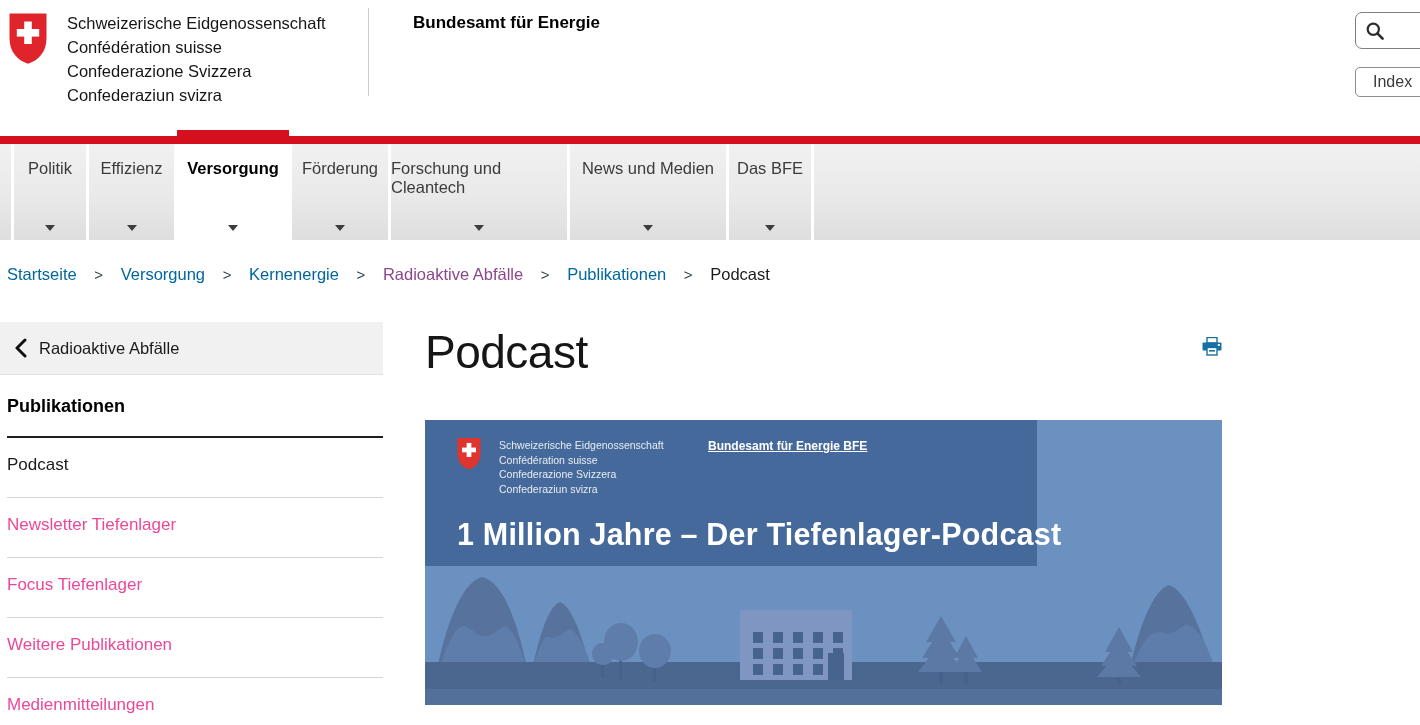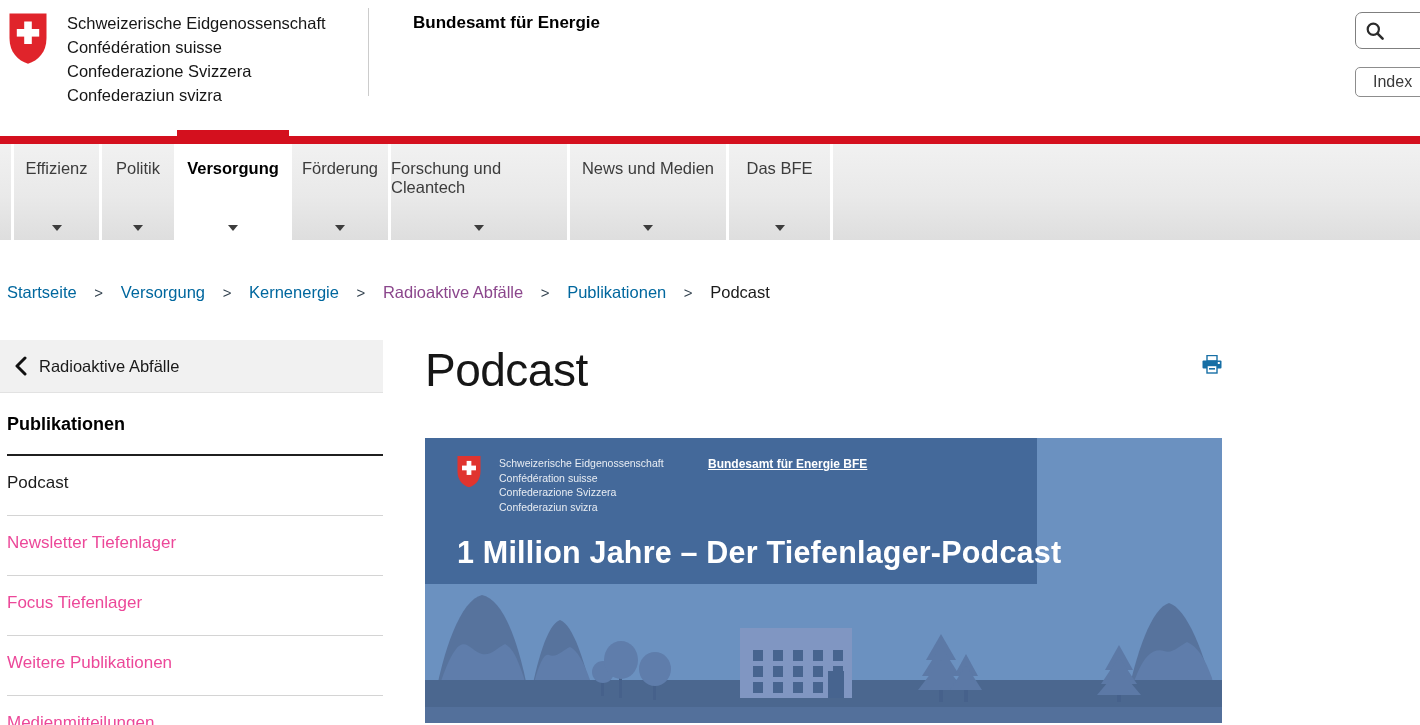--- a/index.html
+++ b/index.html
@@ -31,24 +31,24 @@
   }
   .nav-sliver { width:11px; margin-right:3px; }
   .nav-filler { flex:1; }
   .tab { position:relative; margin-right:3px; display:flex; justify-content:center; cursor:pointer; }
   .tab span { margin-top:15px; font-size:16.5px; color:#3c3c3c; }
   .tab .tri { width:0; height:0; border-left:5px solid transparent; border-right:5px solid transparent;
     border-top:6px solid #3d3d3d; position:absolute; bottom:9px; left:50%; transform:translateX(-50%); }
   .tab.active { background:#fff; }
   .tab.active span { font-weight:bold; color:#000; }
   .tab.active::before { content:""; position:absolute; left:0; right:0; top:-14px; height:14px; background:#d4101e; }
-  .w1{width:72px}.w2{width:85px}.w3{width:112px}.w4{width:96px}.w5{width:176px}.w6{width:156px}.w7{width:101px}
-
-  
-  .breadcrumb { padding:25px 0 0 7px; font-size:16.5px; white-space:nowrap;margin-top:18px; }
+  .w1{width:72px}.w2{width:85px}.w3{width:112px}.w4{width:96px}.w5{width:176px}.w6{width:156px}.w7{width:82px}
+
+  
+  .breadcrumb { padding:25px 0 0 7px; font-size:16.5px; white-space:nowrap; }
   .breadcrumb .sep { color:#33424f; margin:0 13px; font-size:15px; }
   .bc-link { color:#00679e; text-decoration:none; cursor:pointer; }
   .bc-visited { color:#8b468c; text-decoration:none; cursor:pointer; }
   .bc-current { color:#1a1a1a; }
 
   
   .content { display:flex; margin-top:38px; }
   .sidebar { width:383px; flex:none; }
   .back { height:53px; background:#f1f1f1; border-bottom:1px solid #e2e2e2;
     display:flex; align-items:center; padding-left:14px; cursor:pointer; }
@@ -106,26 +106,26 @@
         </svg>
       </span>
       <input placeholder="" style="">
     </div>
     <div class="index-btn">Index</div>
   </header>
 
   <div class="redline"></div>
   <nav class="main-nav">
     <div class="nav-sliver"></div>
+    <div class="tab w1">
+      <span>Politik</span>
+      <i class="tri"></i>
+    </div>
     <div class="tab w2">
       <span>Effizienz</span>
-      <i class="tri"></i>
-    </div>
-    <div class="tab w1">
-      <span>Politik</span>
       <i class="tri"></i>
     </div>
     <div class="tab w3 active">
       <span>Versorgung</span>
       <i class="tri"></i>
     </div>
     <div class="tab w4">
       <span>Förderung</span>
       <i class="tri"></i>
     </div>

